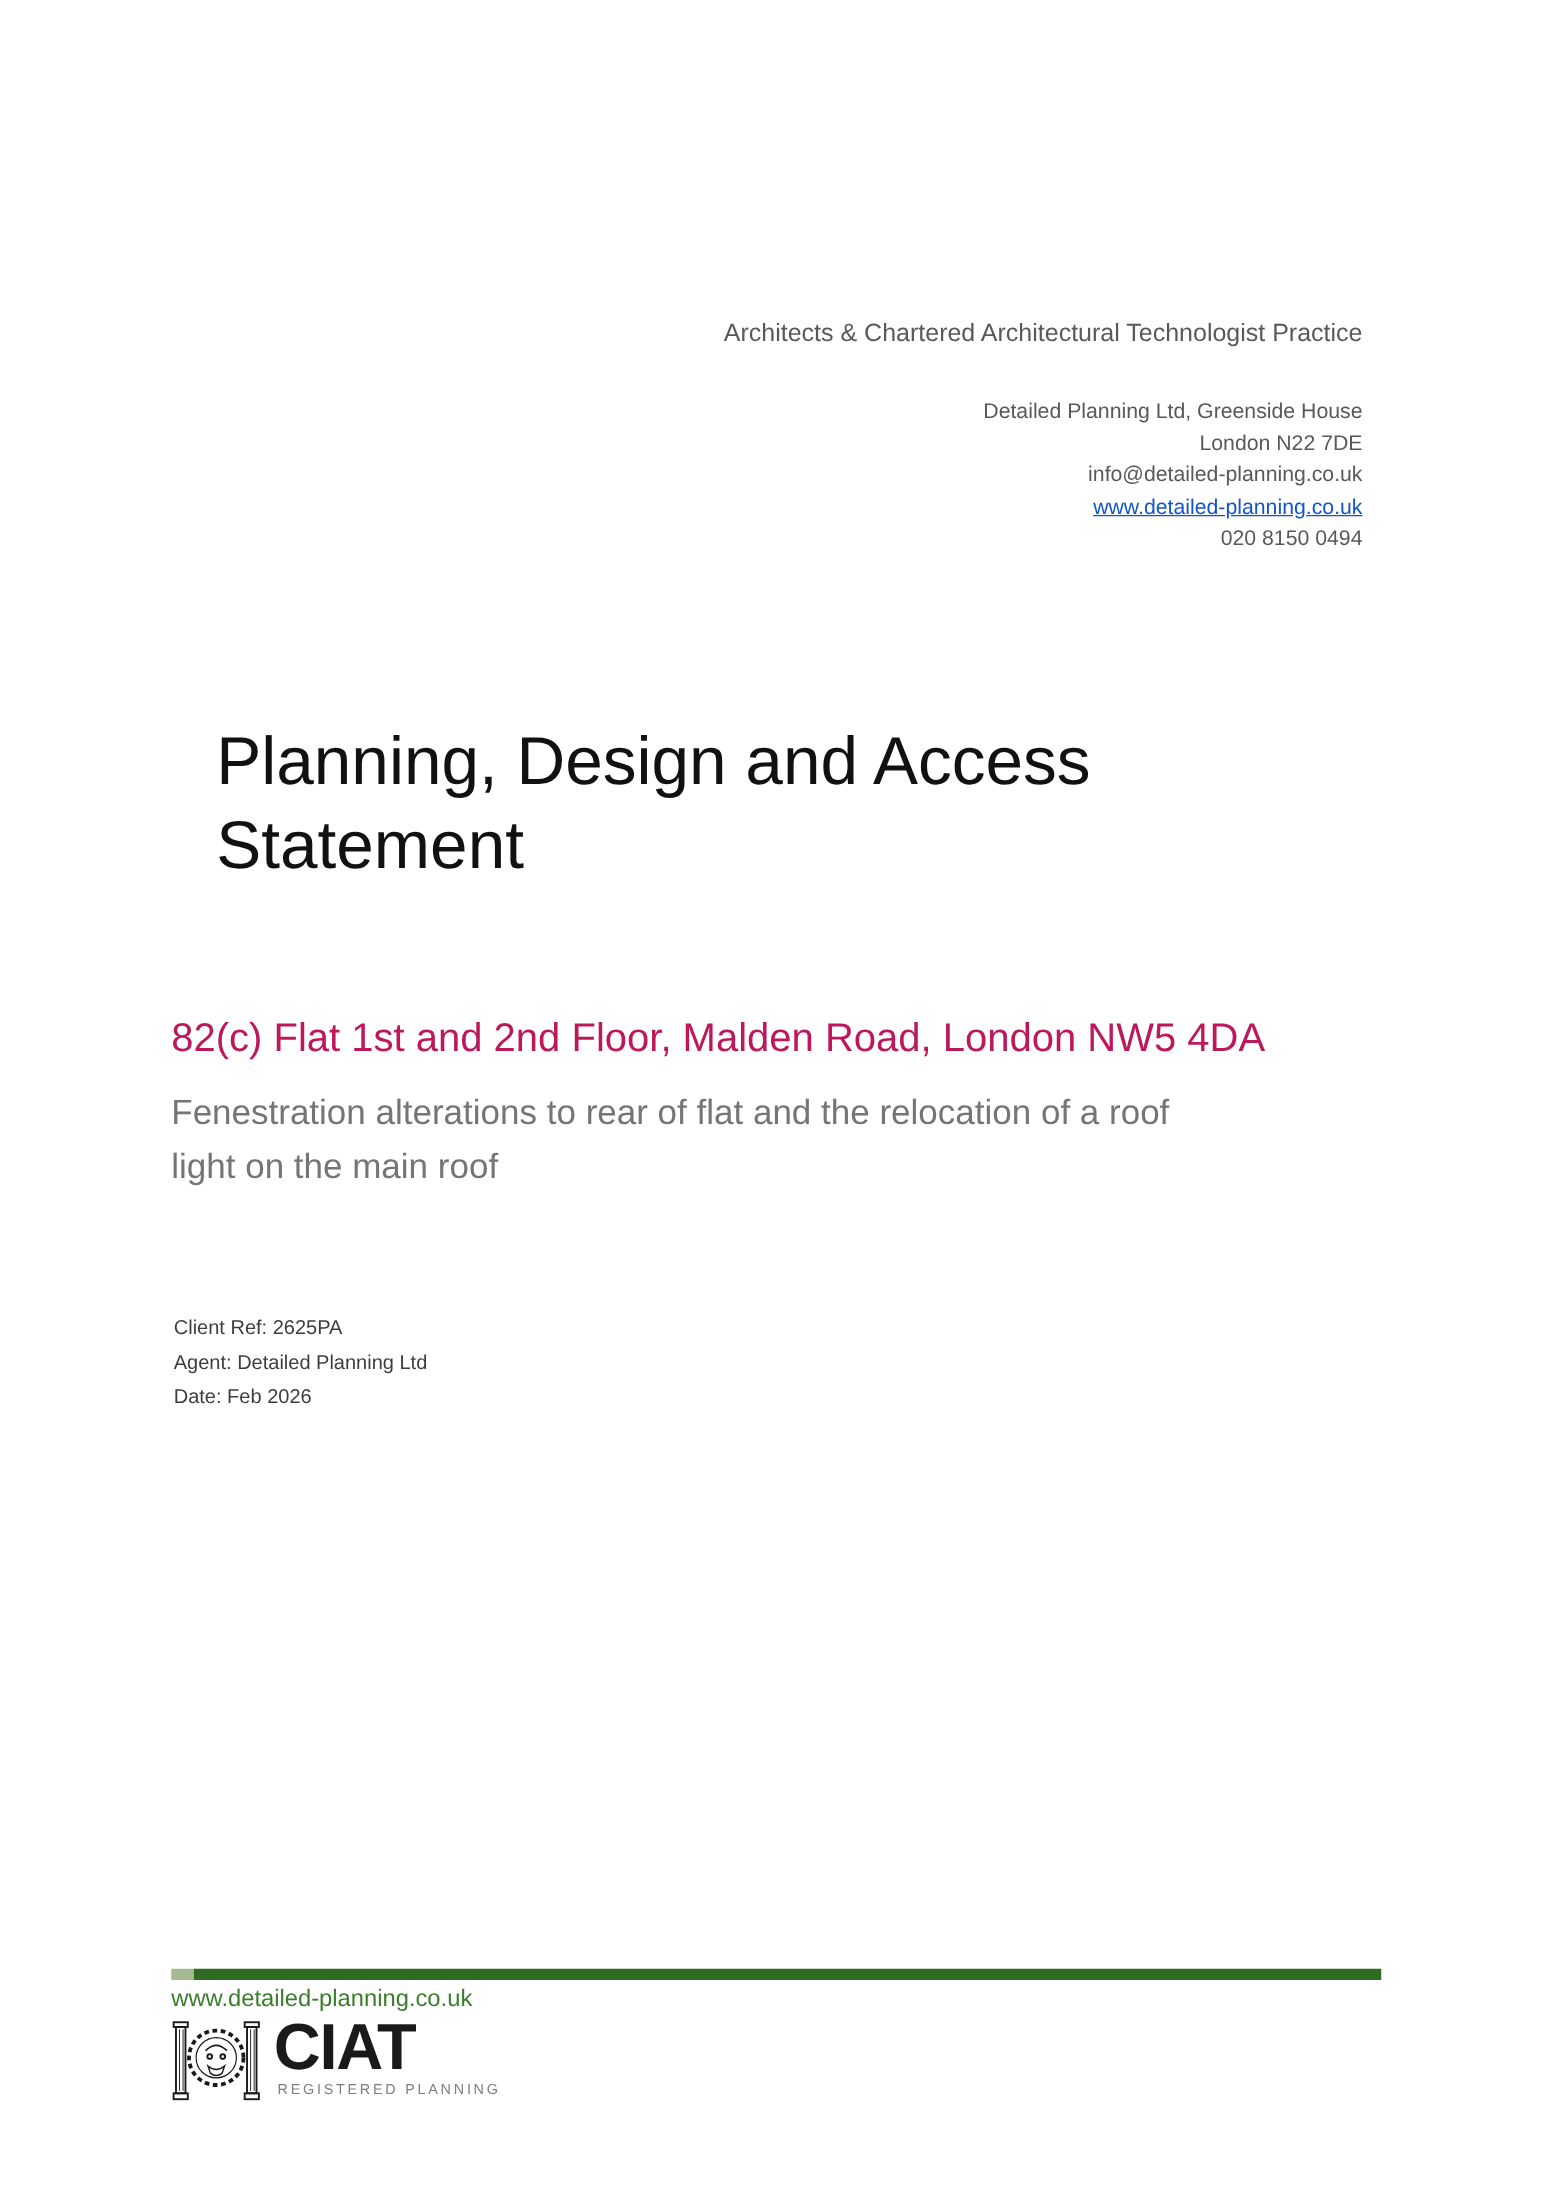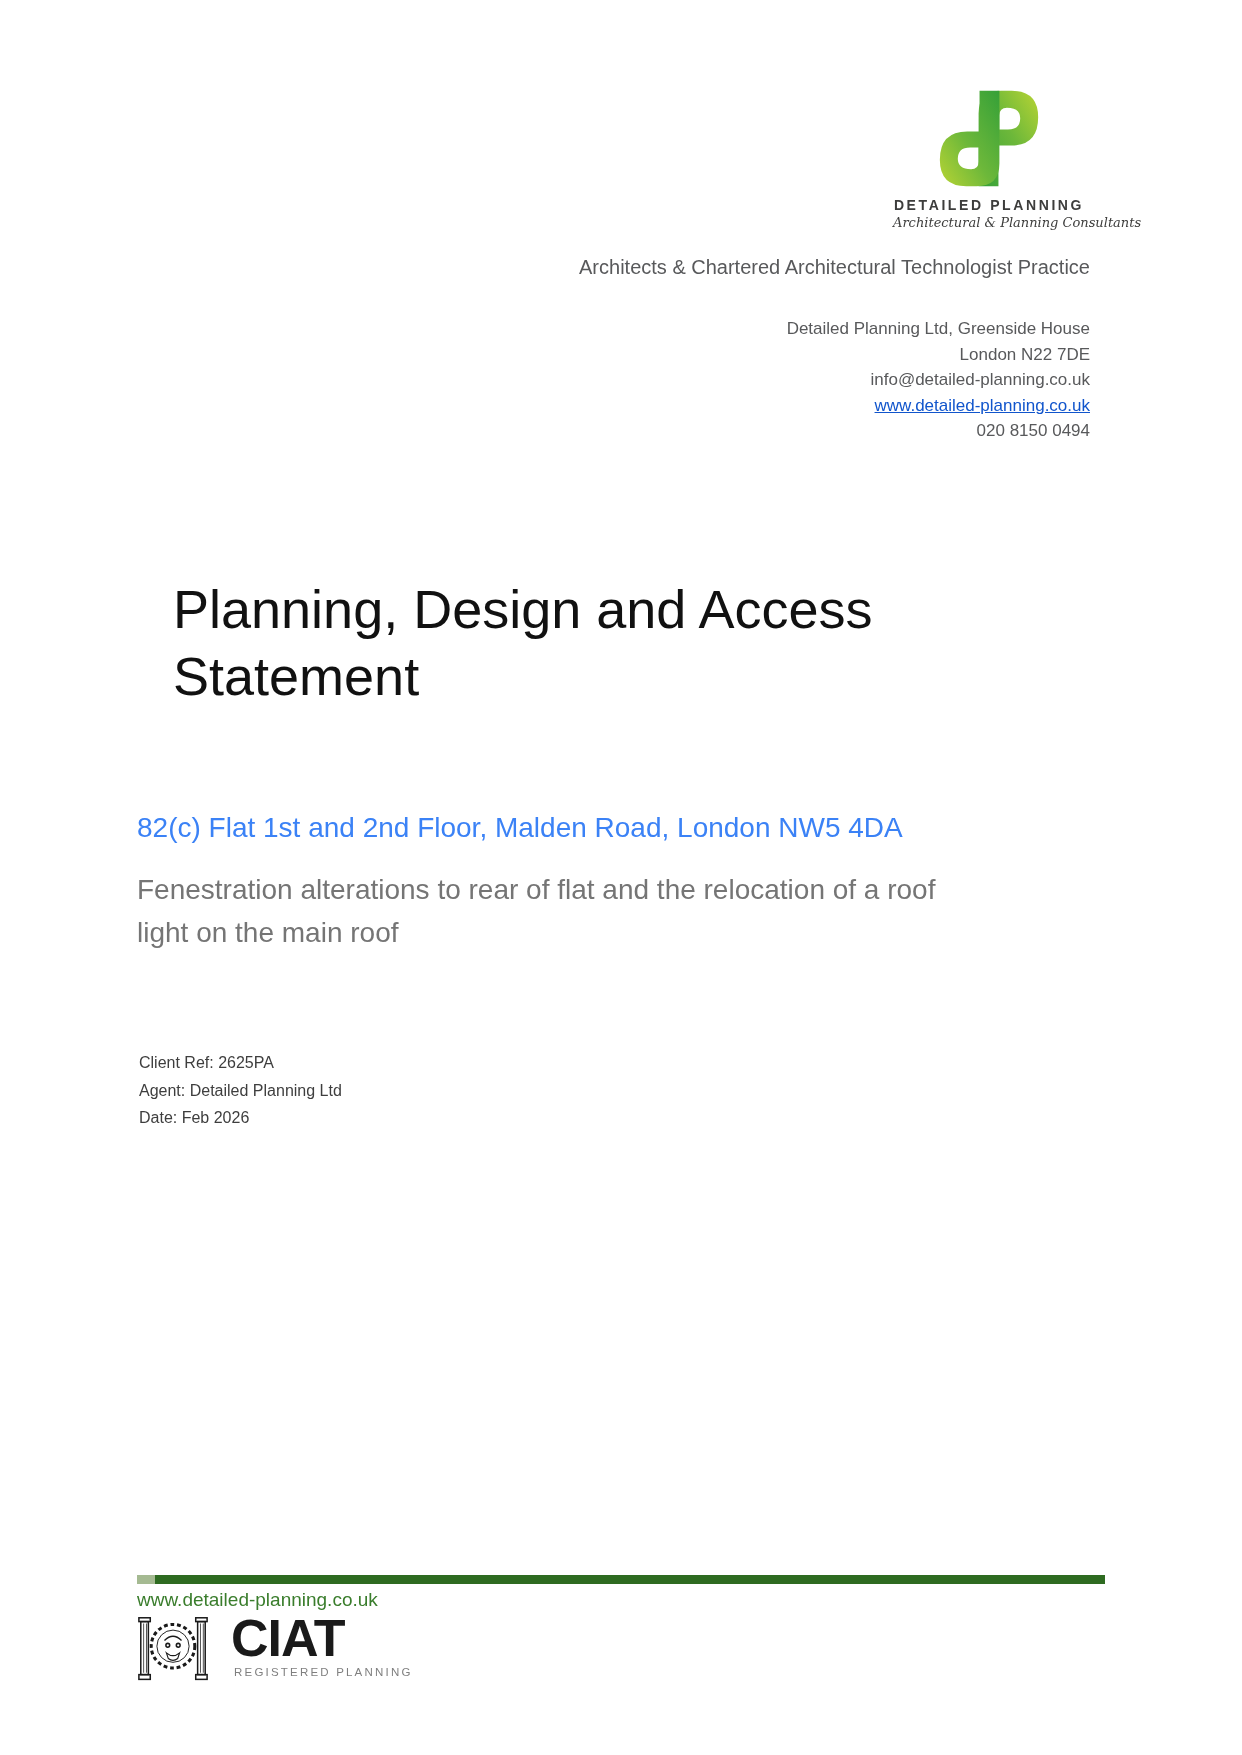--- a/index.html
+++ b/index.html
@@ -43,21 +43,21 @@
   
   .doc-title {
     position:absolute; left:137px; top:576px;
     font-size:54px; line-height:67px; color:#111111;
     font-weight:400; letter-spacing:0;margin-left:36px;
   }
 
   
   .subject-address {
     position:absolute; left:137px; top:812px;
-    font-size:28px; color:#3b82f6;
+    font-size:32px; color:#be185d;
   }
   .subject-description {
     position:absolute; left:137px; top:868px;
     font-size:28px; line-height:43px; color:#757575; width:980px;
   }
 
   
   .meta-block {
     position:absolute; left:139px; top:1049px;
     font-size:16px; line-height:27.5px; color:#3e3e3e;
@@ -72,57 +72,38 @@
   .footer-bar .bar-accent { width:18px; height:9px; background:#a5ba92; }
   .footer-bar .bar-main { flex:1; height:9px; background:#2e6b21; }
 
   .footer-url {
     position:absolute; left:137px; top:1589px;
     font-size:19px; color:#3a7d2c; text-decoration:none; cursor:pointer;
   }
 
   .ciat-block {
     position:absolute; left:137px; top:1614px;
-    display:flex; align-items:flex-start; gap:22px;
+    display:flex; align-items:flex-start; gap:10px;
   }
   .ciat-emblem { display:block; }
   .ciat-text { display:flex; flex-direction:column; }
   .ciat-acronym {
     font-size:52px; line-height:48px; font-weight:700;
     letter-spacing:-1px; color:#1a1a1a;
   }
   .ciat-subtitle {
     margin-top:4px; margin-left:3px;
     font-size:11.5px; letter-spacing:2.2px; color:#7f7f7f;
   }
 </style>
 </head>
 <body>
 
 <div class="page">
 
-  <div class="logo-block">
-    <svg class="logo-mark" width="120" height="104" viewBox="0 0 220 220" aria-hidden="true">
-      <defs>
-        <linearGradient id="dpGrad" x1="0%" y1="100%" x2="100%" y2="0%">
-          <stop offset="0%" stop-color="#35a038"></stop>
-          <stop offset="55%" stop-color="#6db83a"></stop>
-          <stop offset="100%" stop-color="#b8d434"></stop>
-        </linearGradient>
-      </defs>
-      <g fill="url(#dpGrad)" fill-rule="evenodd">
-        <path d="M88,212 L88,58 Q88,10 136,10 L158,10 Q214,10 214,66 Q214,126 156,126 L130,126 L130,212 Z
-                 M132,92 L132,62 Q132,46 148,46 Q176,46 176,68 Q176,92 150,92 Z"></path>
-        <path transform="rotate(180 110 111)" d="M88,212 L88,58 Q88,10 136,10 L158,10 Q214,10 214,66 Q214,126 156,126 L130,126 L130,212 Z
-                 M132,92 L132,62 Q132,46 148,46 Q176,46 176,68 Q176,92 150,92 Z"></path>
-      </g>
-    </svg>
-    <div class="logo-wordmark">DETAILED PLANNING</div>
-    <div class="logo-tagline">Architectural &amp; Planning Consultants</div>
-  </div>
 
   <div class="contact">
     <div class="practice-line">Architects &amp; Chartered Architectural Technologist Practice</div>
     <div class="address-line">Detailed Planning Ltd, Greenside House</div>
     <div class="address-line">London N22 7DE</div>
     <div class="comm-group">
       <div class="comm-line">info@detailed-planning.co.uk</div>
       <div class="comm-line"><a class="web-link">www.detailed-planning.co.uk</a></div>
       <div class="comm-line">020 8150 0494</div>
     </div>

